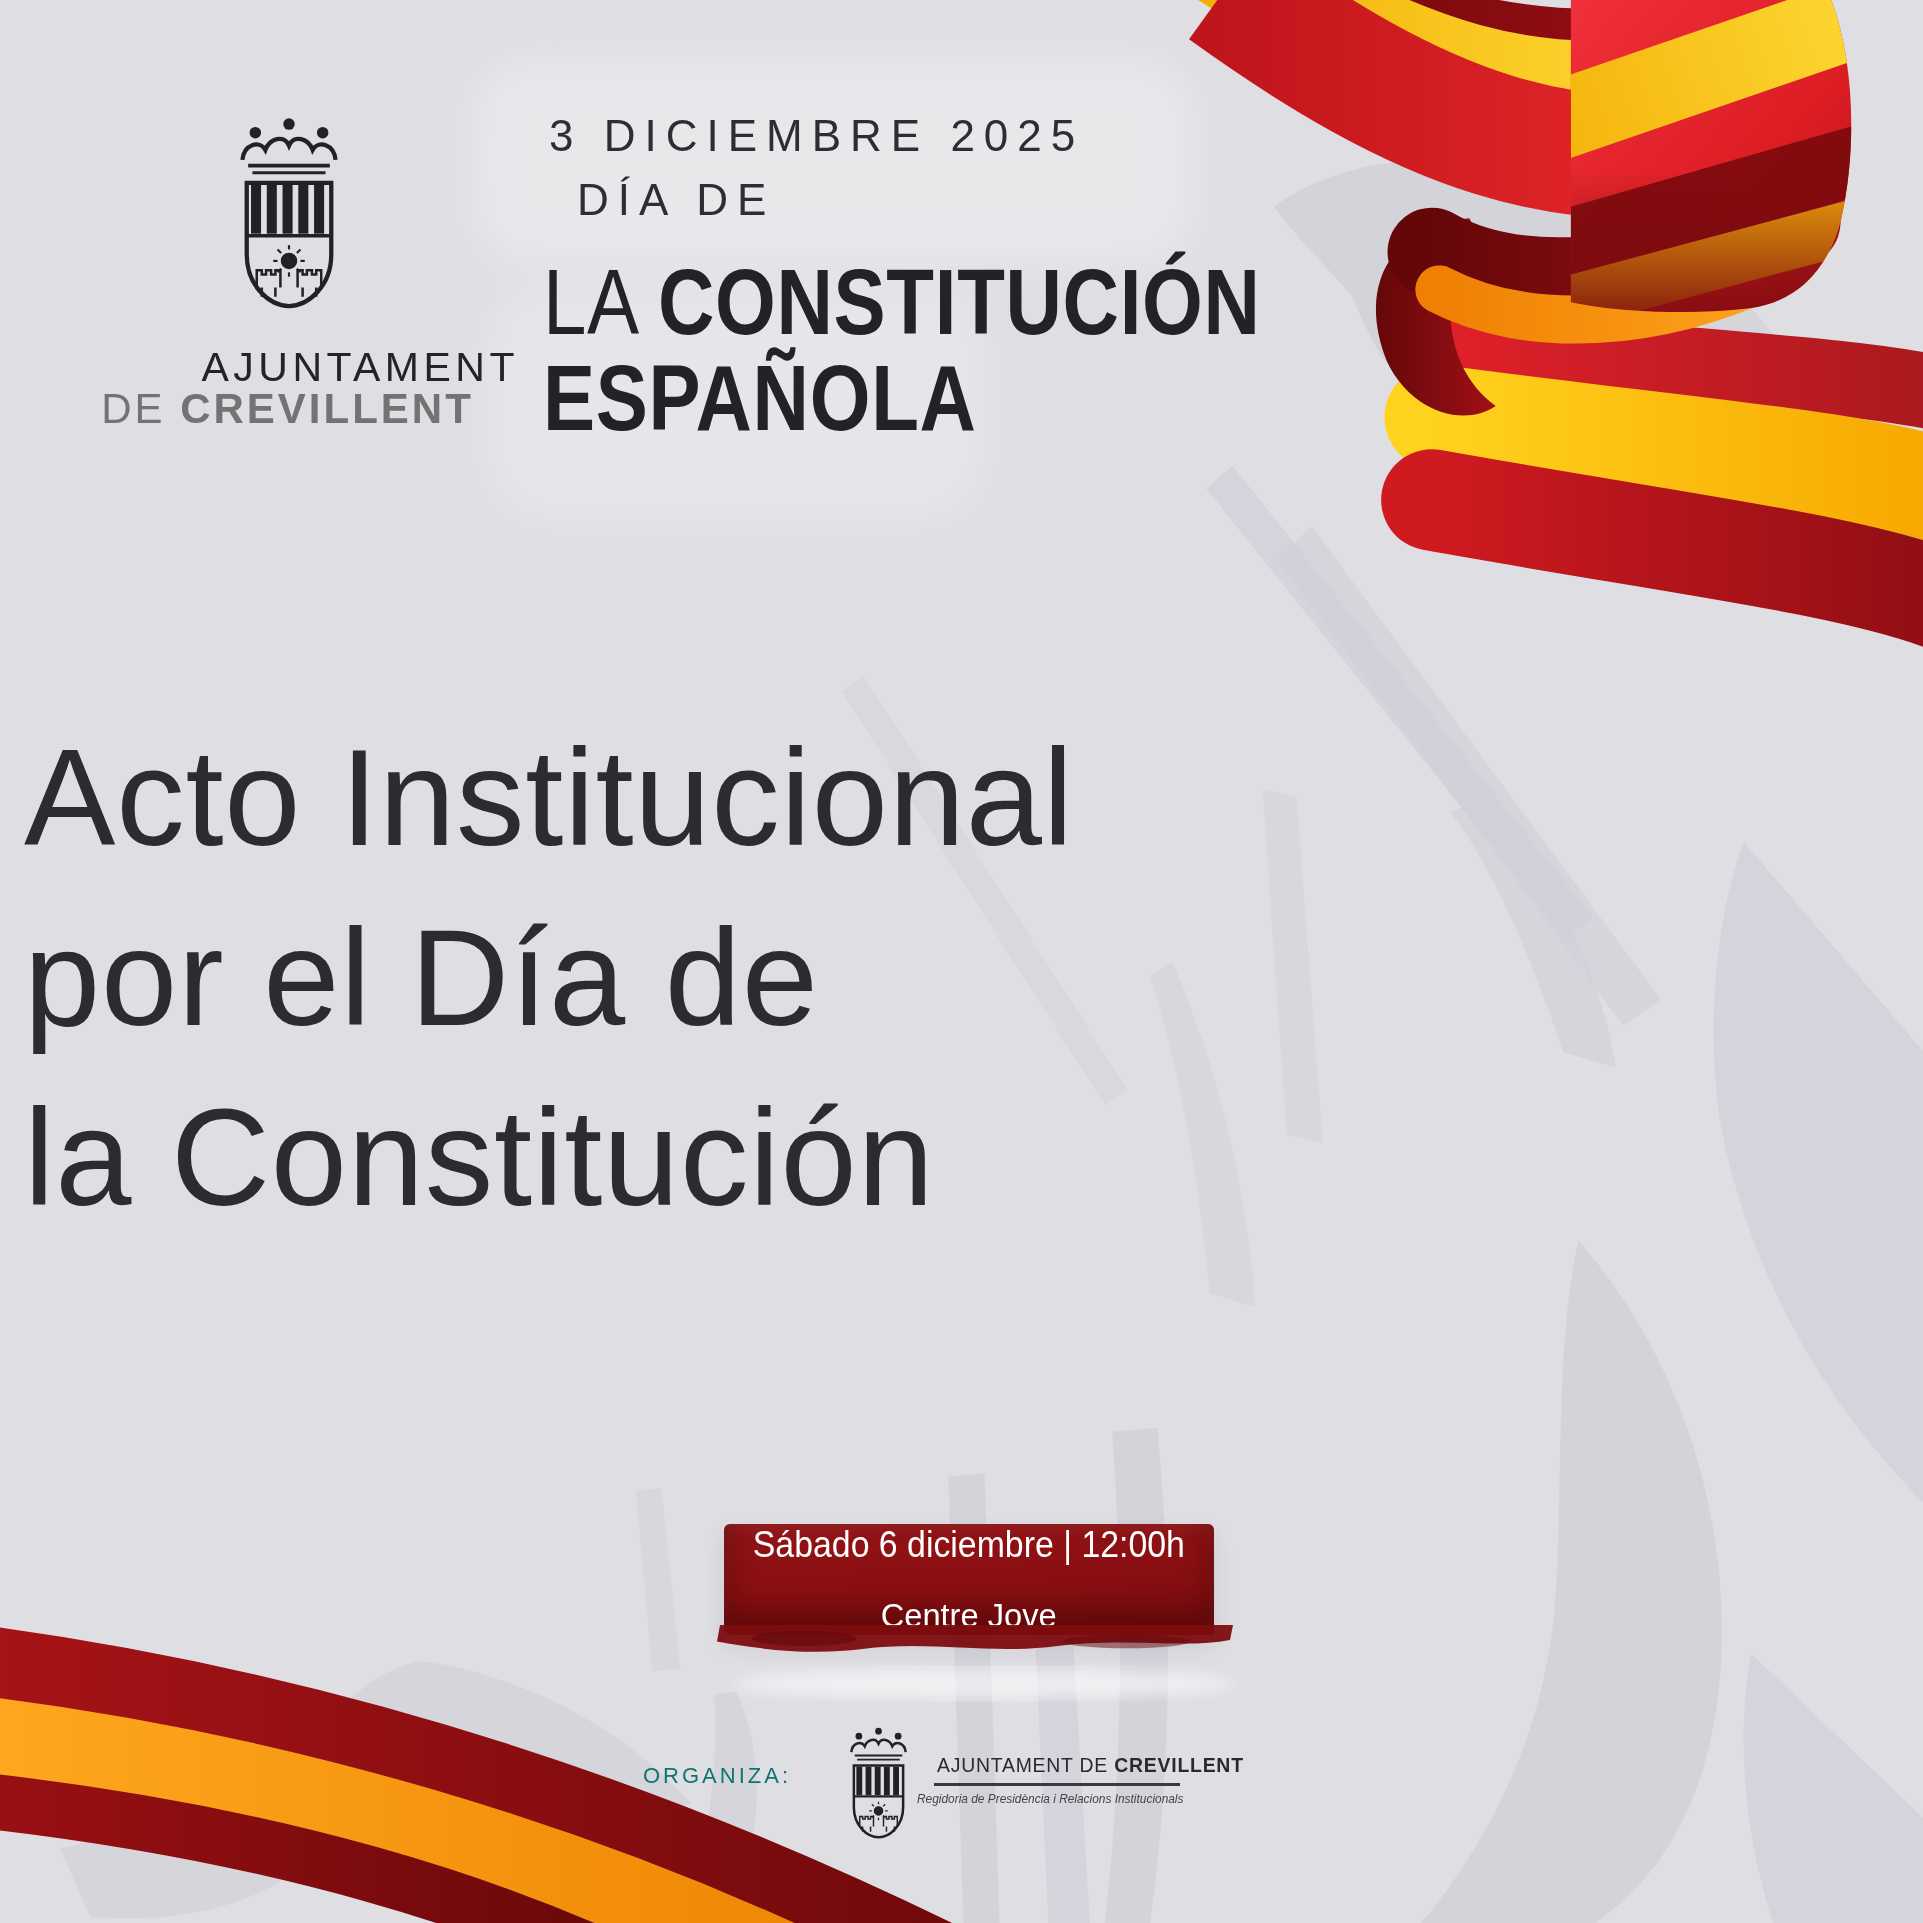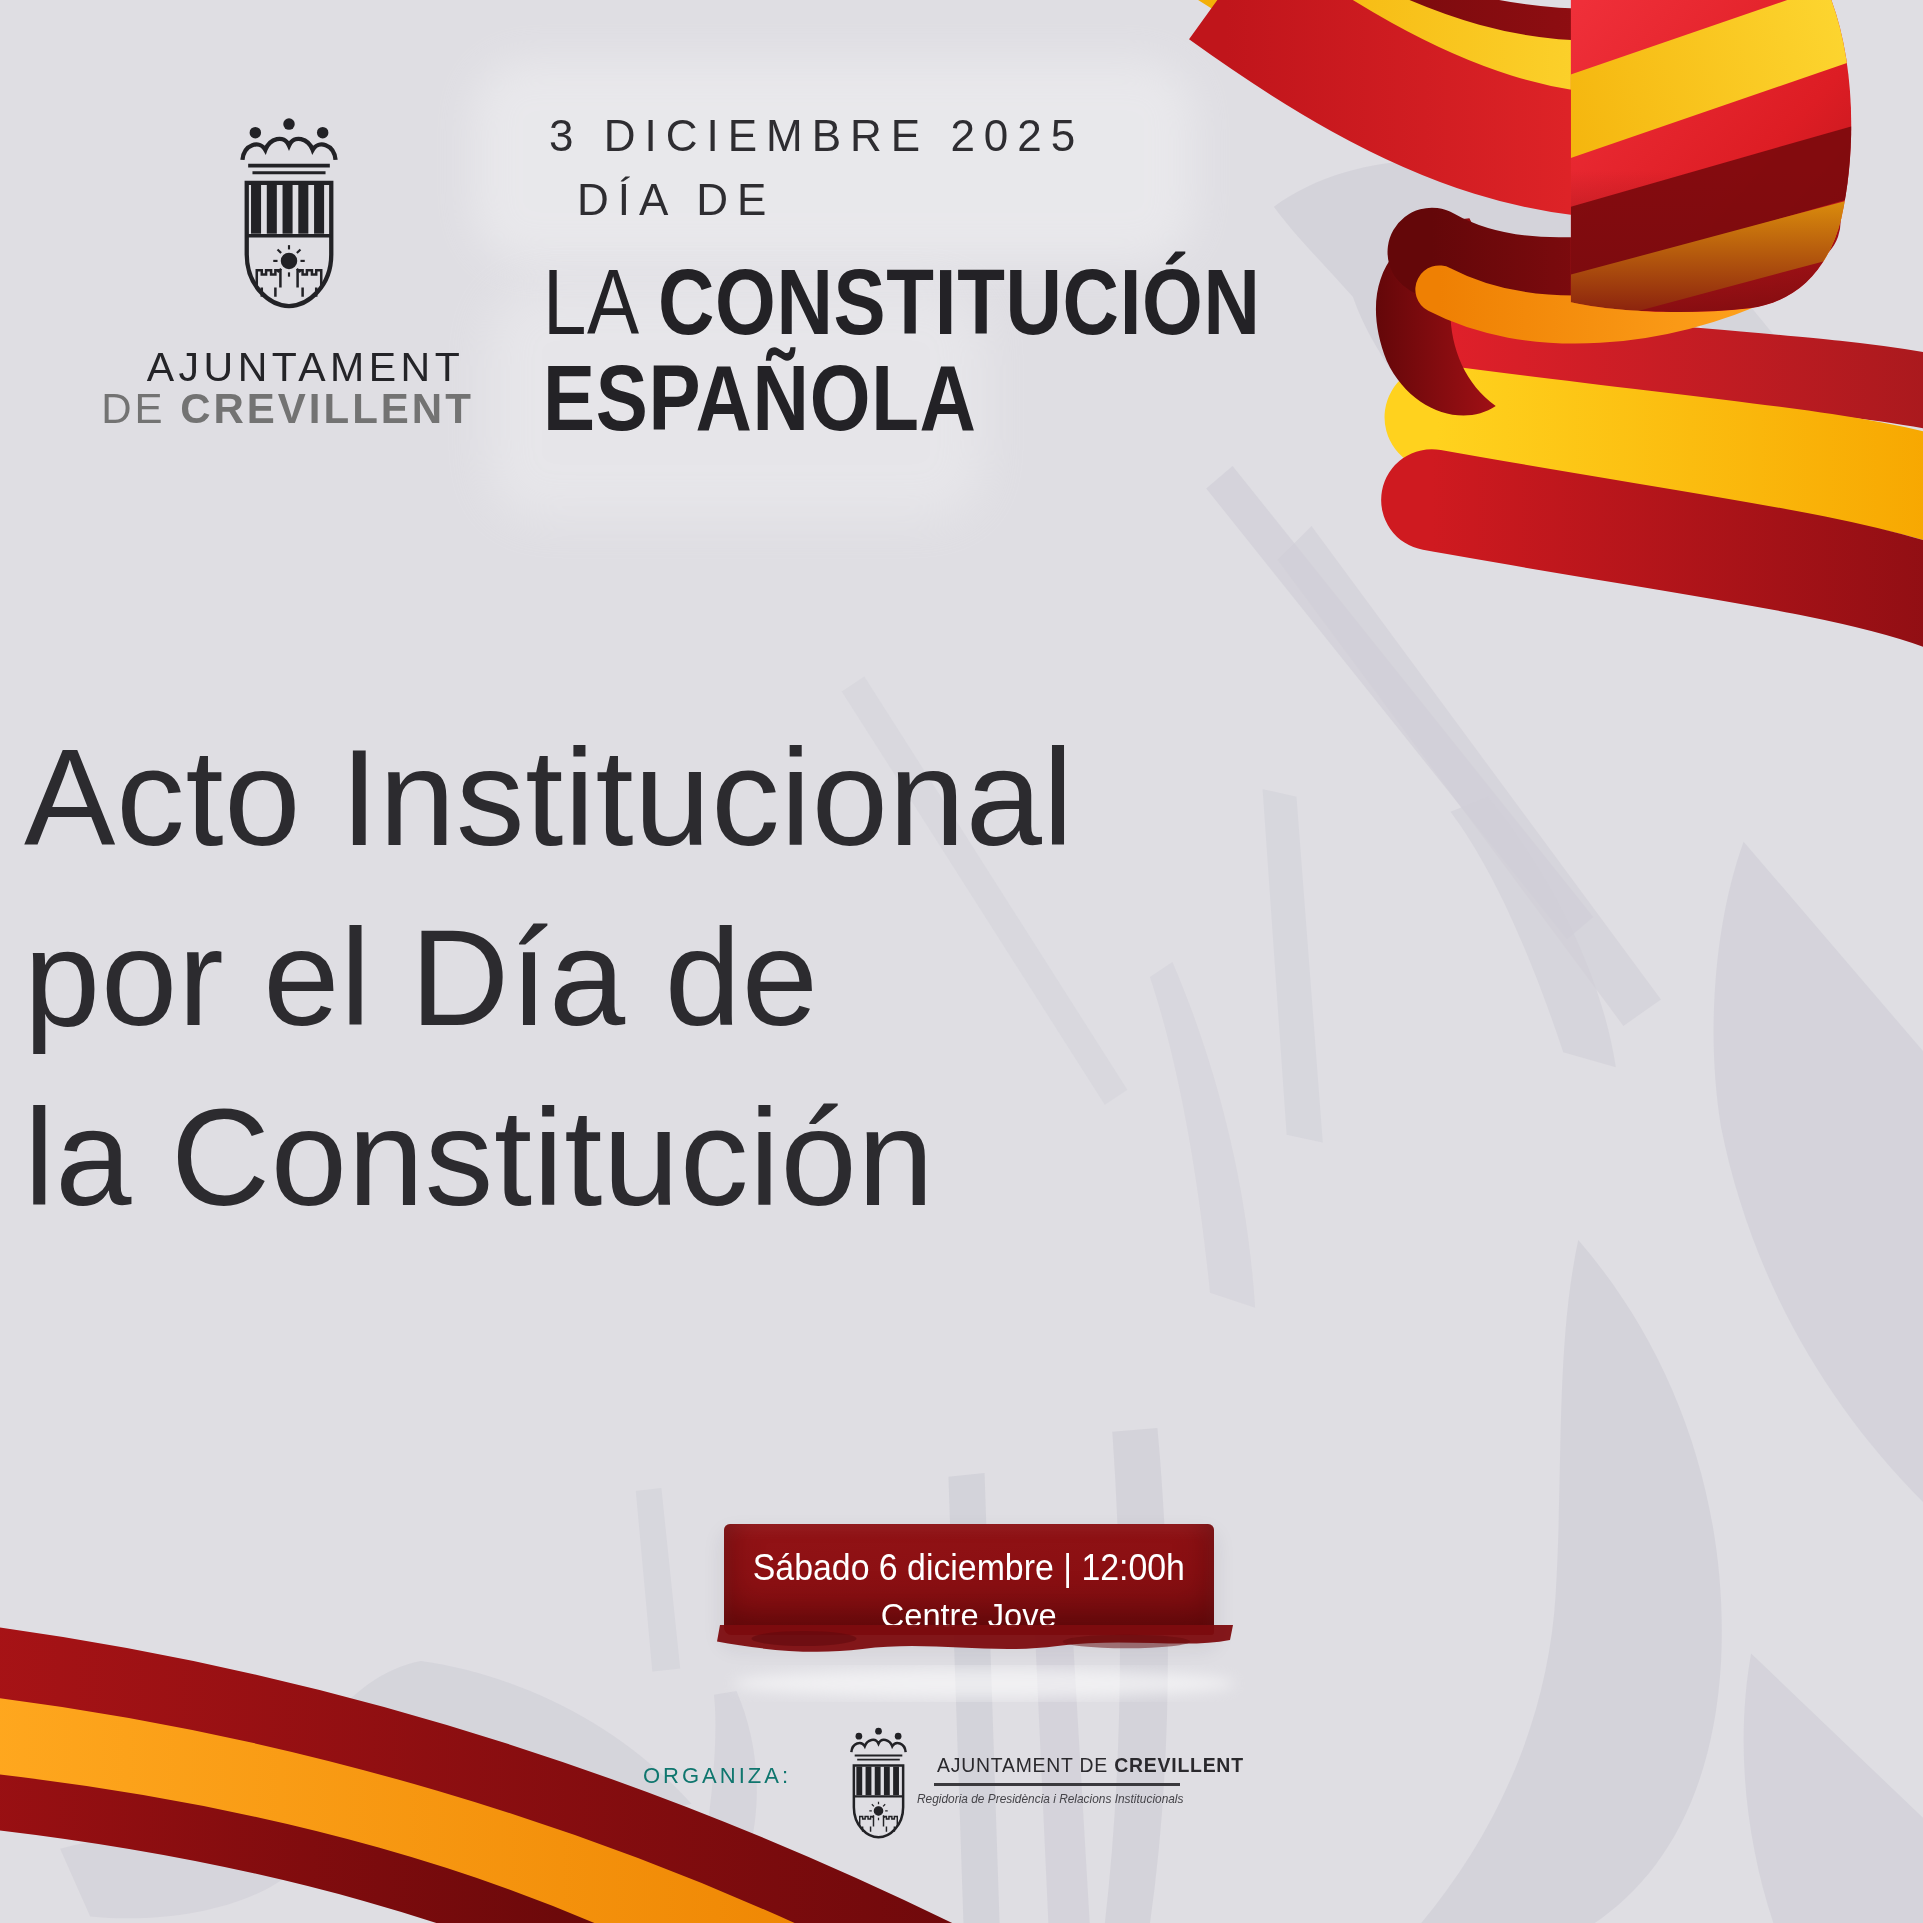--- a/index.html
+++ b/index.html
@@ -14,42 +14,42 @@
   }
   .abs{position:absolute;}
   svg{display:block;}
 
   
   .ghost1{left:473px;top:60px;width:721px;height:203px;background:#ffffff;opacity:.30;border-radius:53px;filter:blur(21px);}
   .ghost2{left:488px;top:286px;width:496px;height:233px;background:#ffffff;opacity:.24;border-radius:53px;filter:blur(22.5px);}
 
   
   .coa-top{left:228px;top:114px;width:122px;height:215px;}
-  .toplogo-line1{left:80px;top:344px;width:451px;text-align:center;font-size:41px;letter-spacing:4.5px;color:#242428;}
+  .toplogo-line1{left:68px;top:344px;width:451px;text-align:right;font-size:41px;letter-spacing:4.5px;color:#242428;}
   .toplogo-line2{left:62px;top:385px;width:451px;text-align:center;font-size:42px;letter-spacing:3px;color:#737373;}
   .toplogo-line2 b{font-weight:700;}
 
   
   .hdr-date{left:549px;top:111px;font-size:44px;letter-spacing:9px;color:#2e2d31;}
   .hdr-day{left:577px;top:175px;font-size:44px;letter-spacing:9px;color:#2e2d31;}
   .hdr-big{left:543px;top:254px;font-size:93px;line-height:96px;color:#232226;
            transform:scaleX(.84);transform-origin:left top;white-space:nowrap;letter-spacing:0.8px;}
   .hdr-big .lt{font-weight:400;}
   .hdr-big b{font-weight:700;}
 
   
   .main-title{left:0;top:708px;width:1924px;text-align:left;
               font-size:137px;line-height:180px;font-weight:400;color:#2c2b2f;letter-spacing:0.8px;padding-left:24px;}
 
   
   .banner{left:724px;top:1524px;width:490px;height:111px;
           background:linear-gradient(175deg,#931316 0%,#8a0f12 55%,#7c0d10 100%);
           box-shadow:inset 0 -22.5px 35px rgba(52,0,2,.5), inset 0 4.5px 16.5px rgba(255,255,255,.07), 0 10.5px 22.5px rgba(40,40,60,.10);
           border-radius:6px 6px 3px 7.5px;
-          display:flex;flex-direction:column;align-items:center;justify-content:flex-end;gap:7.5px;
+          display:flex;flex-direction:column;align-items:center;justify-content:space-between;gap:7.5px;
           color:var(--banner-text);}
   .banner .l1{font-size:36px;transform:scaleX(.94);white-space:nowrap;}
   .banner .l2{font-size:34px;transform:scaleX(.96);white-space:nowrap;}
   .brush{left:706px;top:1625px;width:556px;height:90px;}
 
   
   .org-label{left:643px;top:1763px;font-size:22px;letter-spacing:3px;color:#0f766e;}
   .coa-org{left:843px;top:1725px;width:71px;height:126px;}
   .org-name{left:937px;top:1754px;width:248px;font-size:20px;letter-spacing:0.8px;color:#2a292d;white-space:nowrap;transform:scaleX(.97);transform-origin:left top;}
   .org-name b{font-weight:700;}

